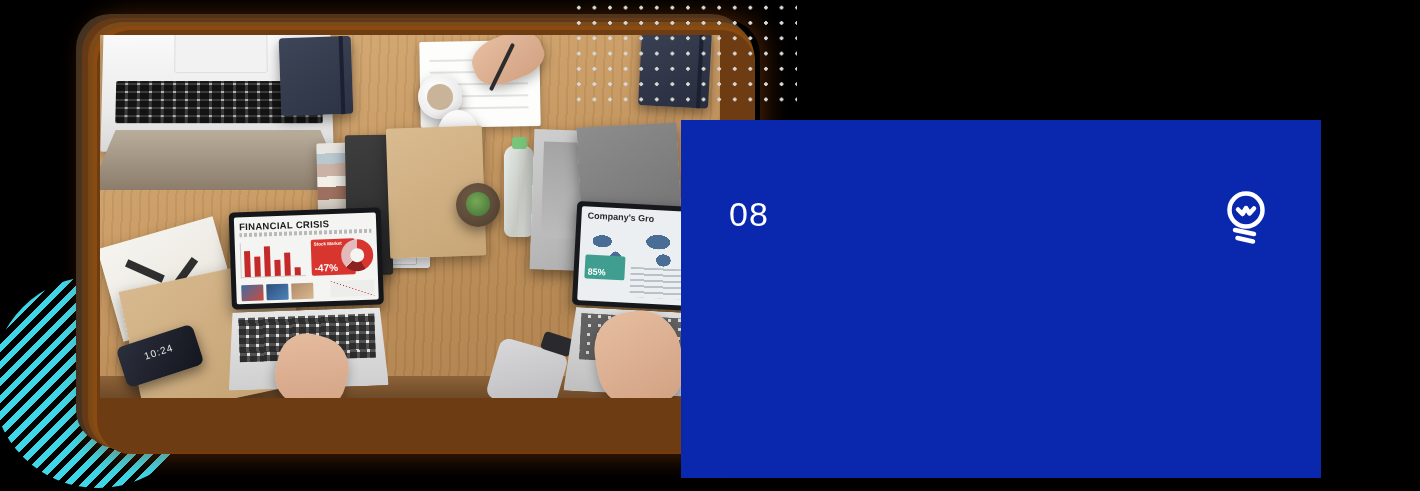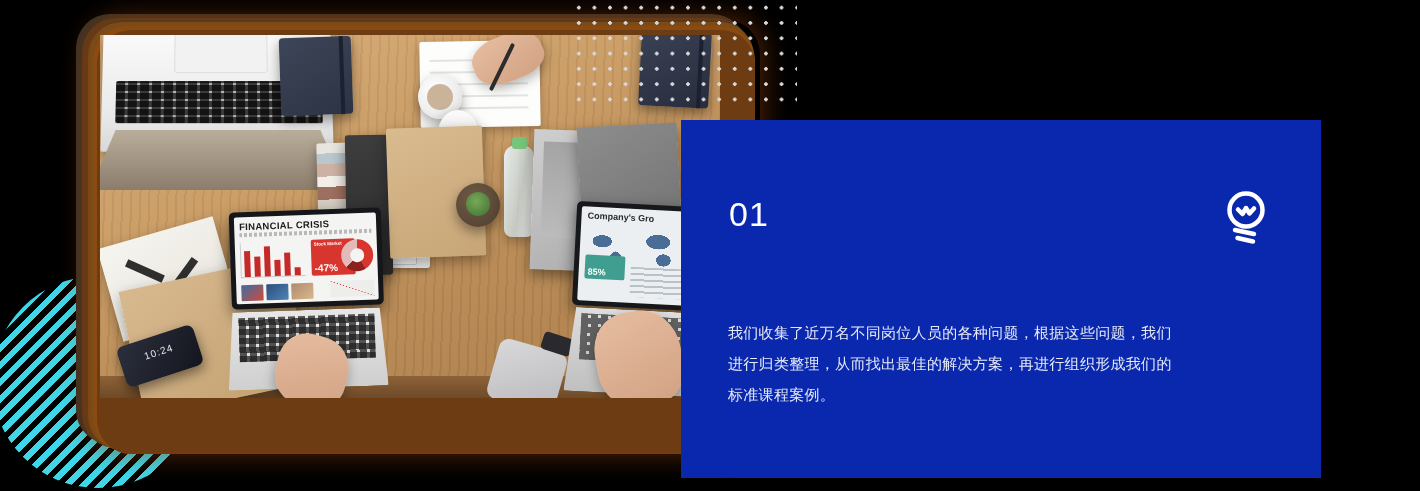--- a/index.html
+++ b/index.html
@@ -561,22 +561,21 @@
           <div class="lap2-keys"></div>
         </div>
       </div>
       <div class="obj hand-b hand"></div>
     </div>
   </div>
 
   <div class="dot-grid"></div>
 
   <div class="panel">
-    <div class="panel-num">01</div>
-    <div class="panel-body">我们收集了近万名不同岗位人员的各种问题，根据这些问题，我们进行归类整理，从而找出最佳的解决方案，再进行组织形成我们的标准课程案例。</div>
+    <div class="panel-num">08</div>
 
     <svg class="bulb-icon" viewBox="0 0 50 58" fill="none">
       <circle cx="25" cy="20" r="16.5" stroke="#ffffff" stroke-width="4.5" fill="none"></circle>
       <path d="M17 19.5 L21.5 24 L25 18 L28.5 23.5 L33 18.5" stroke="#ffffff" stroke-width="4.5" stroke-linecap="round" stroke-linejoin="round" fill="none"></path>
       <path d="M14 40 L33 44" stroke="#ffffff" stroke-width="4.5" stroke-linecap="round"></path>
       <path d="M16.5 48 L32 51.5" stroke="#ffffff" stroke-width="4.5" stroke-linecap="round"></path>
     </svg>
   </div>
 
 </div>

